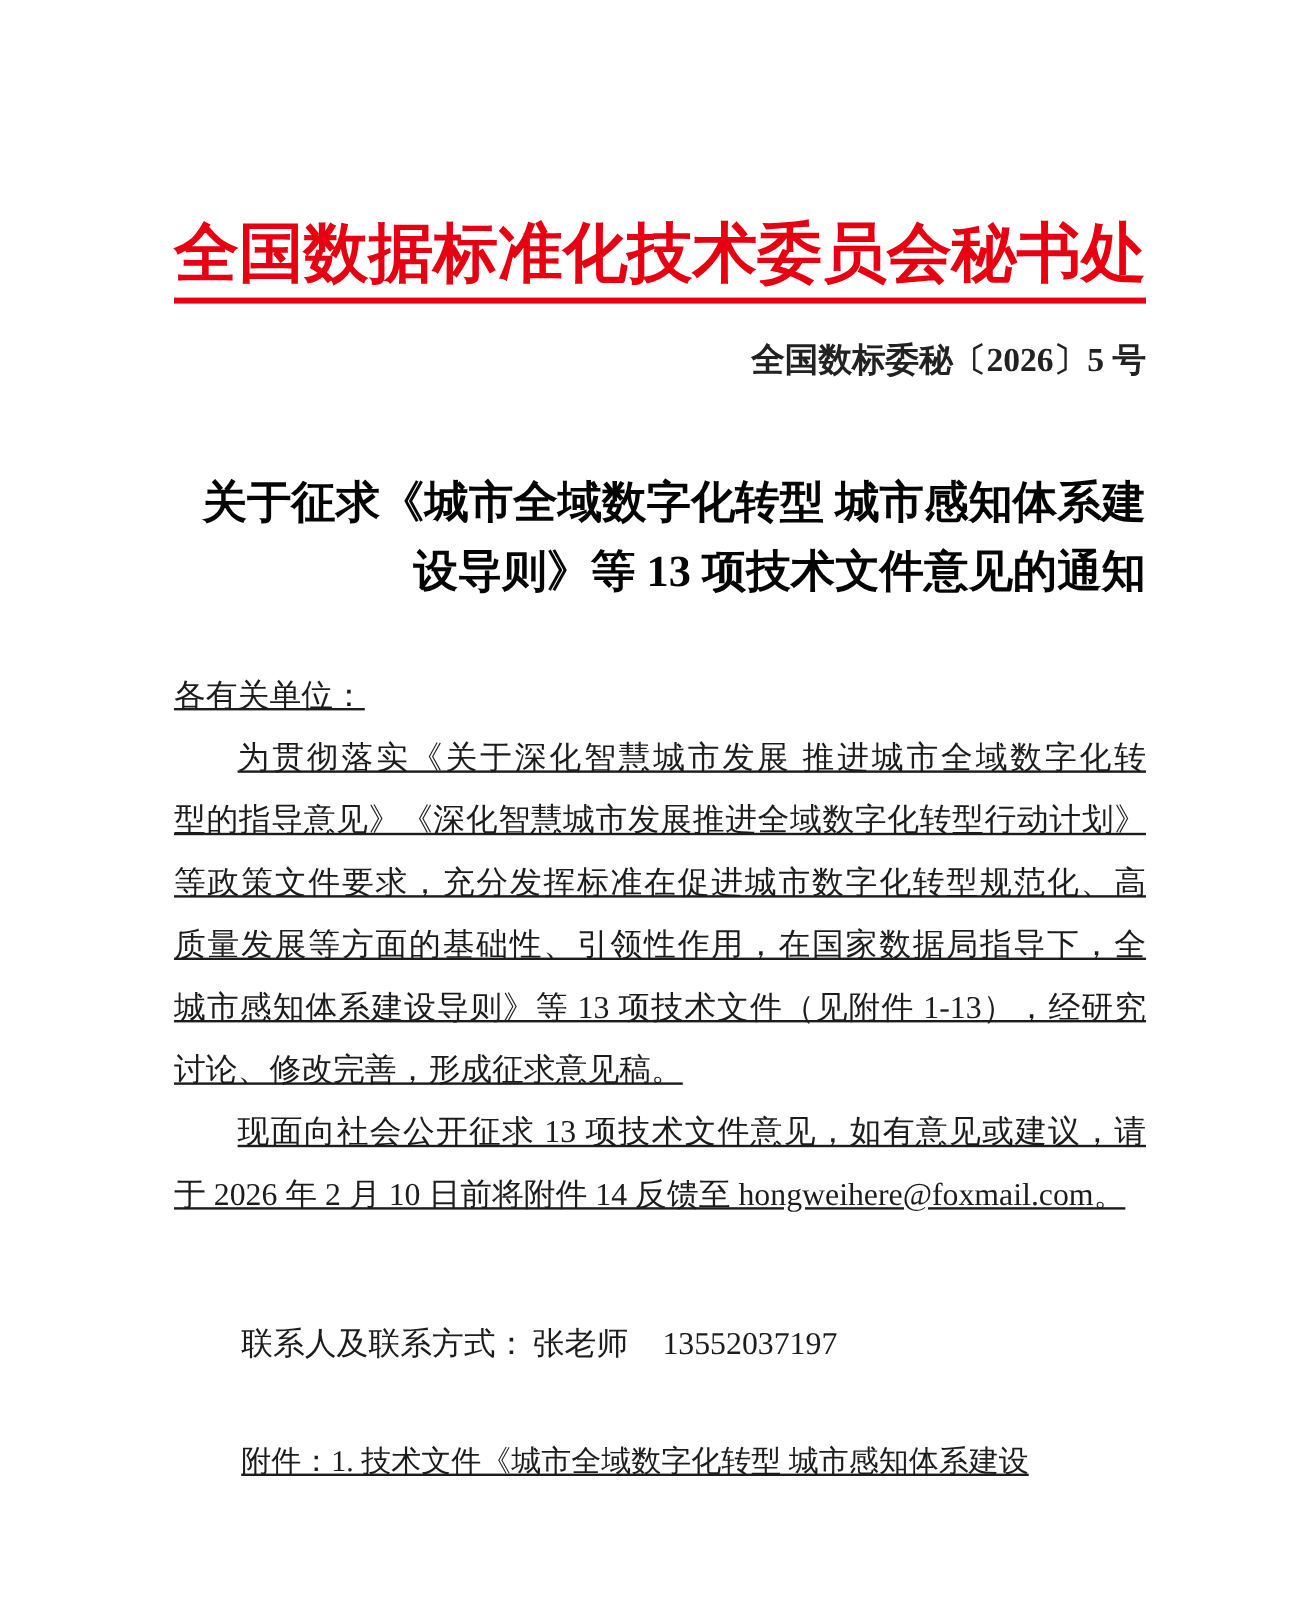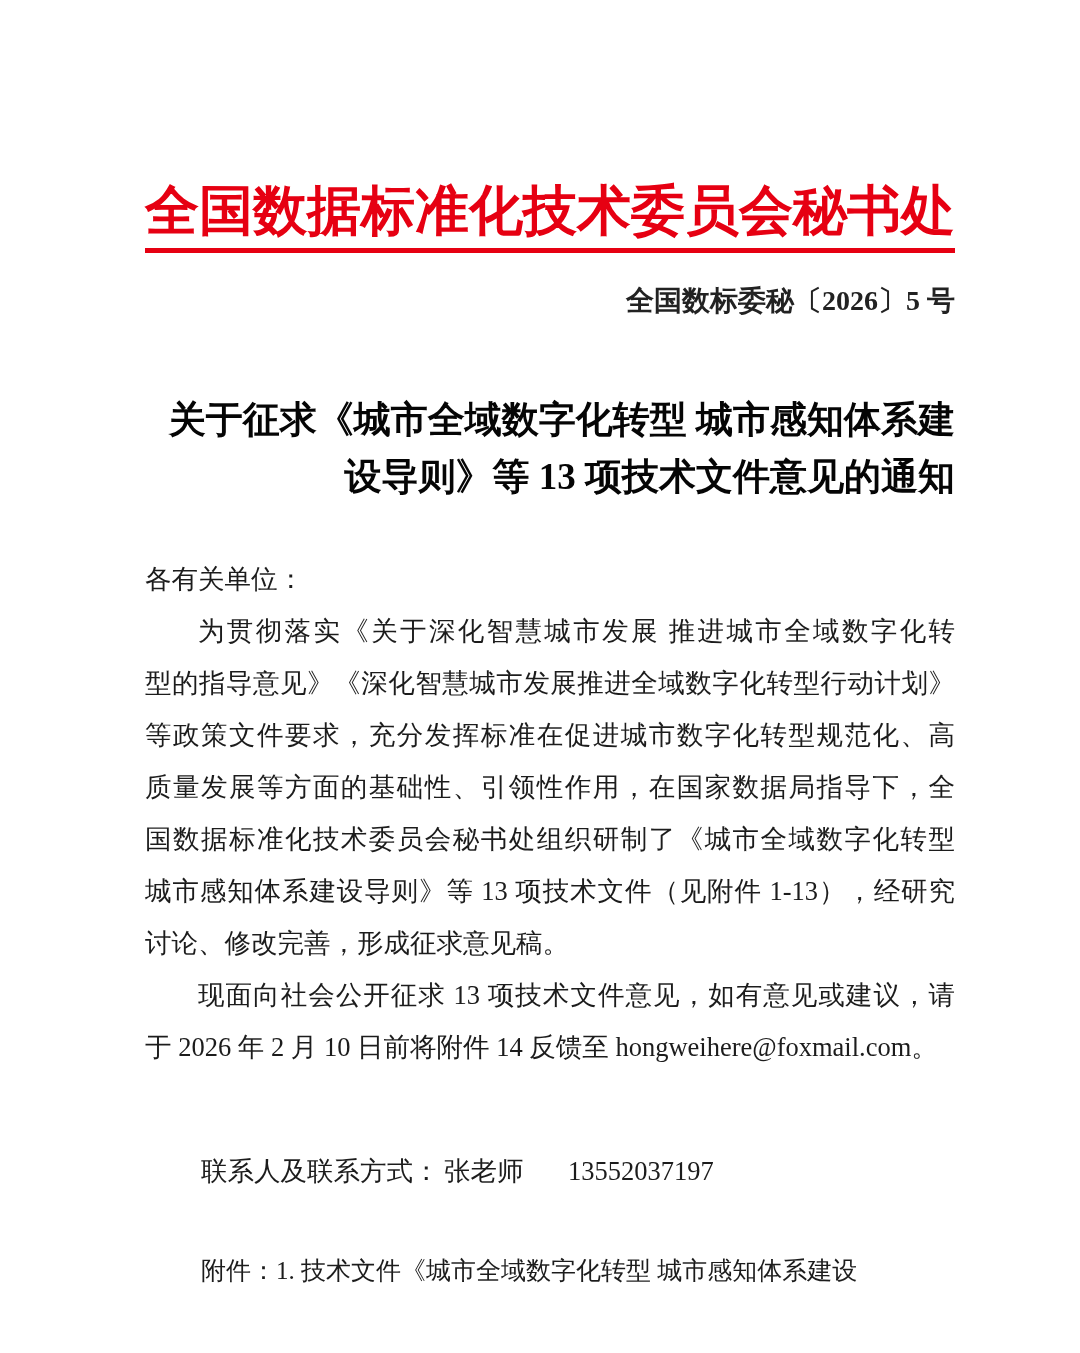--- a/index.html
+++ b/index.html
@@ -54,39 +54,40 @@
     text-align: right;
     color: #050505;
   }
   .notice-title .tline { display: block; white-space: nowrap; }
   
   .bodytext {
     margin-top: 48px;
     font-size: 26.5px;
     line-height: 52px;
     color: #1c1c1c;
+    text-decoration: underline;
   }
   .salutation { white-space: nowrap; }
   .para .bline {
     text-align: justify;
     text-align-last: justify;
     white-space: nowrap;
   }
   .para .bline:first-child { text-indent: 2em; }
   .para .bline:last-child  { text-align-last: left; }
   
   .contacts { margin-top: 72px; }
   .contact-row {
     padding-left: 56px;
     white-space: nowrap;
     line-height: 52px;
   }
   .contact-label { display: inline-block; width: 243px; }
   .contact-name  { display: inline-block; width: 86px; }
-  .contact-phone { display: inline-block; margin-left: 38px; }
+  .contact-phone { display: inline-block; margin-left: 22px; }
   
   .attachment-line {
     margin-top: 48px;
     padding-left: 56px;
     line-height: 52px;
     font-size: 25px;
     white-space: nowrap;
     color: #1c1c1c;
   }
 </style>
@@ -108,21 +109,20 @@
 
   <main class="bodytext">
 
     <div class="salutation">各有关单位：</div>
 
     <div class="para">
         <div class="bline">为贯彻落实《关于深化智慧城市发展 推进城市全域数字化转</div>
         <div class="bline">型的指导意见》《深化智慧城市发展推进全域数字化转型行动计划》</div>
         <div class="bline">等政策文件要求，充分发挥标准在促进城市数字化转型规范化、高</div>
         <div class="bline">质量发展等方面的基础性、引领性作用，在国家数据局指导下，全</div>
-        <div class="bline">国数据标准化技术委员会秘书处组织研制了《城市全域数字化转型</div>
         <div class="bline">城市感知体系建设导则》等 13 项技术文件（见附件 1-13），经研究</div>
         <div class="bline">讨论、修改完善，形成征求意见稿。</div>
       </div>
 
     <div class="para">
         <div class="bline">现面向社会公开征求 13 项技术文件意见，如有意见或建议，请</div>
         <div class="bline">于 2026 年 2 月 10 日前将附件 14 反馈至 hongweihere@foxmail.com。</div>
       </div>
 
     <div class="contacts">

